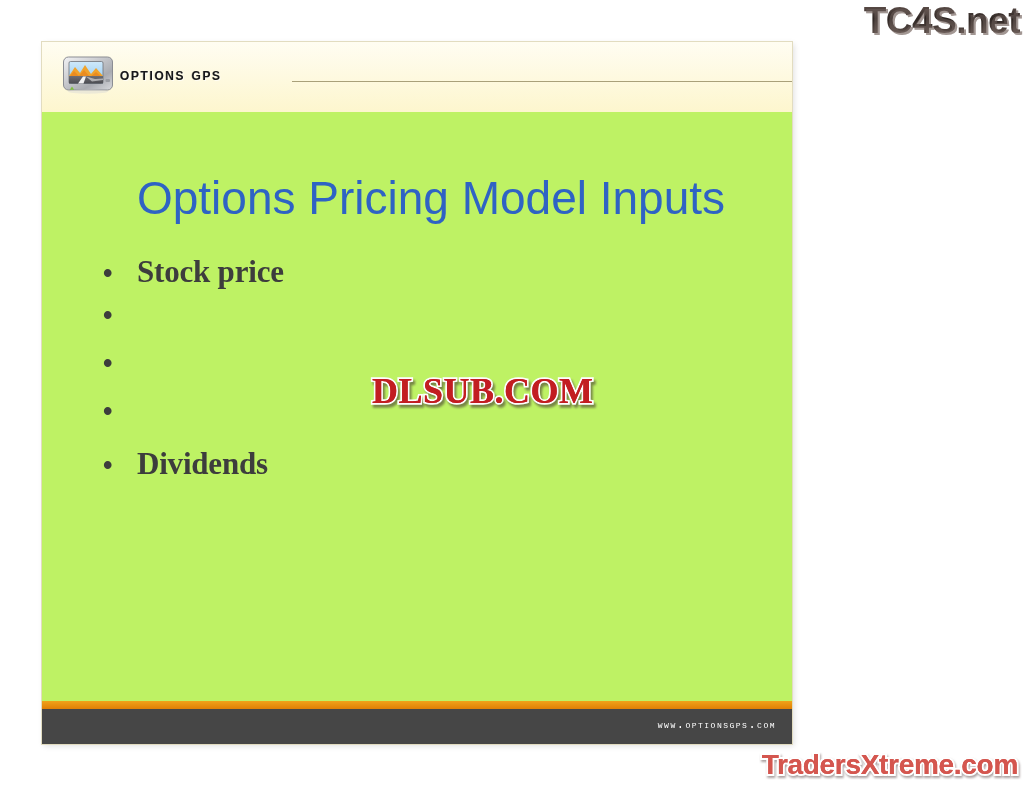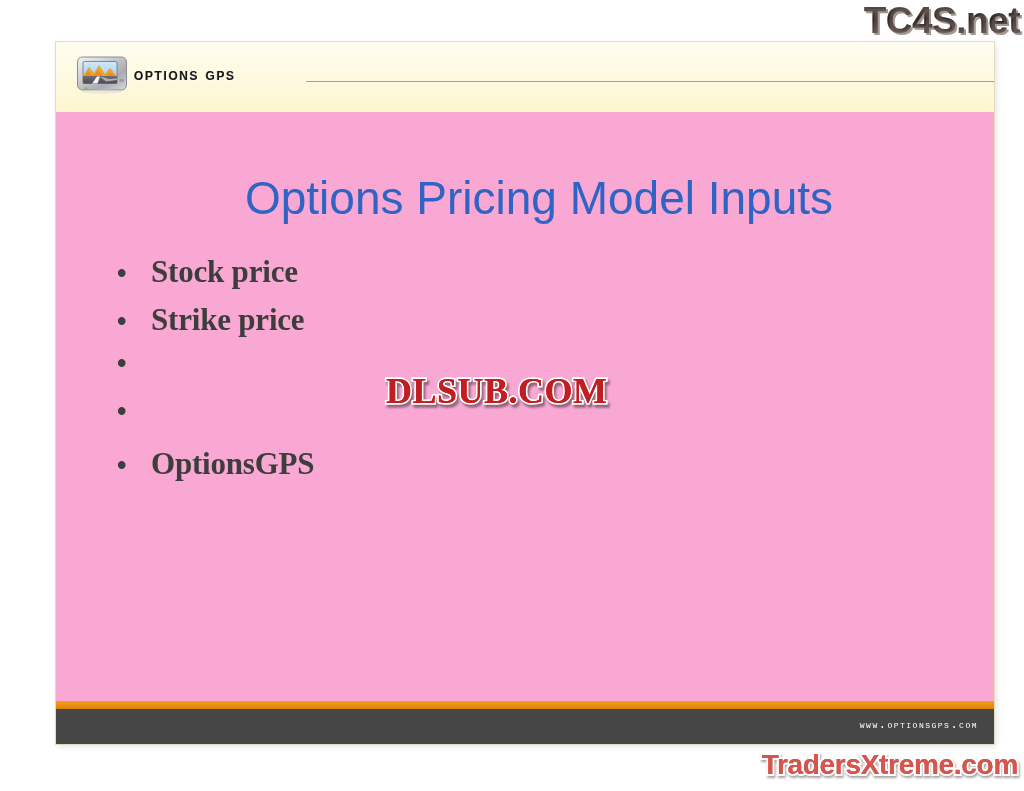--- a/index.html
+++ b/index.html
@@ -45,25 +45,25 @@
     line-height: 1;
     color: rgba(150,135,130,0.55);
     transform: translate(2px, 2px);
     z-index: 39;
     white-space: nowrap;
   }
 
   
   .slide {
     position: absolute;
-    left: 56px;
+    left: 42px;
     top: 42px;
-    width: 938px;
+    width: 750px;
     height: 702px;
-    background: #f9a8d4;
+    background: #bef264;
     box-shadow: 0 0 0 1px #e2dcc0, 2px 2px 6px rgba(0,0,0,0.13);
     overflow: hidden;
   }
   .slide-body-sheen {
     position: absolute;
     left: 0; right: 0; top: 0;
     height: 70px;
     background: linear-gradient(180deg, #fffdf2 0%, #fdf6ce 100%);
     pointer-events: none;
   }
@@ -297,31 +297,30 @@
 
   <h1 class="slide-title">Options Pricing Model Inputs</h1>
 
   <ul class="bullet-list">
     <li class="bullet-item">
       <span class="bullet-dot">•</span>
       <span class="bullet-text">Stock price</span>
     </li>
     <li class="bullet-item">
       <span class="bullet-dot">•</span>
-      <span class="bullet-text">Strike price</span>
-    </li>
-    <li class="bullet-item">
-      <span class="bullet-dot">•</span>
-    </li>
-    <li class="bullet-item">
-      <span class="bullet-dot">•</span>
-    </li>
-    <li class="bullet-item">
-      <span class="bullet-dot">•</span>
-      <span class="bullet-text">OptionsGPS</span>
+    </li>
+    <li class="bullet-item">
+      <span class="bullet-dot">•</span>
+    </li>
+    <li class="bullet-item">
+      <span class="bullet-dot">•</span>
+    </li>
+    <li class="bullet-item">
+      <span class="bullet-dot">•</span>
+      <span class="bullet-text">Dividends</span>
     </li>
   </ul>
 
   <div class="watermark-dlsub">DLSUB.COM</div>
   <div class="watermark-dlsub-top">DLSUB.COM</div>
 
   <div class="footer-stripe"></div>
   <div class="footer-bar">
     <div class="footer-url">www.OptionsGPS.com</div>
   </div>

